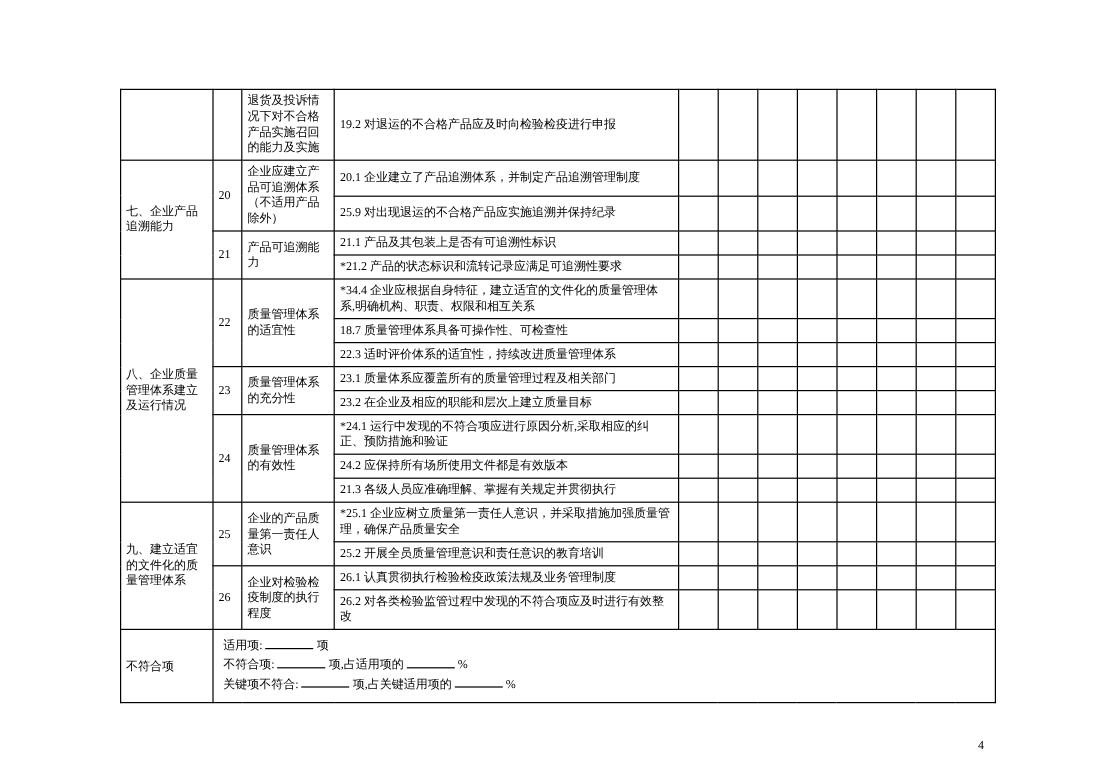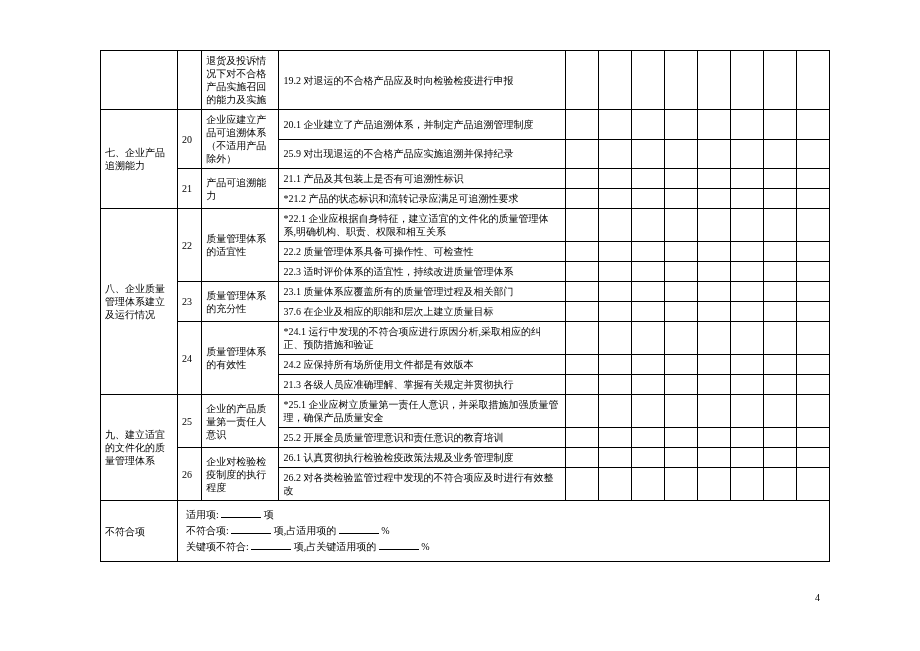--- a/index.html
+++ b/index.html
@@ -8,20 +8,21 @@
       font-size: 10px;
       background: #fff;
       padding: 50px 90px 30px 100px;
       width: 920px;
       color: #000;
     }
     table {
       border-collapse: collapse;
       width: 100%;
       table-layout: fixed;
+      margin-top: 24px;
     }
     td {
       border: 1px solid #000;
       padding: 3px 4px;
       vertical-align: middle;
       line-height: 1.3;
     }
     .col-section { width: 70px; }
     .col-num { width: 22px; text-align: center; }
     .col-sub { width: 70px; }
@@ -128,32 +129,32 @@
     <td></td>
         <td></td>
     <td></td>
         <td></td>
   </tr>
 
   <tr>
     <td rowspan="8">八、企业质量管理体系建立及运行情况</td>
     <td rowspan="3">22</td>
     <td rowspan="3">质量管理体系的适宜性</td>
-    <td>*22.1 企业应根据自身特征，建立适宜的文件化的质量管理体系,明确机构、职责、权限和相互关系</td>
-    <td></td>
-        <td></td>
-    <td></td>
-        <td></td>
-    <td></td>
-        <td></td>
-    <td></td>
-        <td></td>
-  </tr>
-  <tr>
-    <td>22.2 质量管理体系具备可操作性、可检查性</td>
+    <td>*34.4 企业应根据自身特征，建立适宜的文件化的质量管理体系,明确机构、职责、权限和相互关系</td>
+    <td></td>
+        <td></td>
+    <td></td>
+        <td></td>
+    <td></td>
+        <td></td>
+    <td></td>
+        <td></td>
+  </tr>
+  <tr>
+    <td>18.7 质量管理体系具备可操作性、可检查性</td>
     <td></td>
         <td></td>
     <td></td>
         <td></td>
     <td></td>
         <td></td>
     <td></td>
         <td></td>
   </tr>
   <tr>
@@ -174,21 +175,21 @@
     <td></td>
         <td></td>
     <td></td>
         <td></td>
     <td></td>
         <td></td>
     <td></td>
         <td></td>
   </tr>
   <tr>
-    <td>37.6 在企业及相应的职能和层次上建立质量目标</td>
+    <td>23.2 在企业及相应的职能和层次上建立质量目标</td>
     <td></td>
         <td></td>
     <td></td>
         <td></td>
     <td></td>
         <td></td>
     <td></td>
         <td></td>
   </tr>
   <tr>

